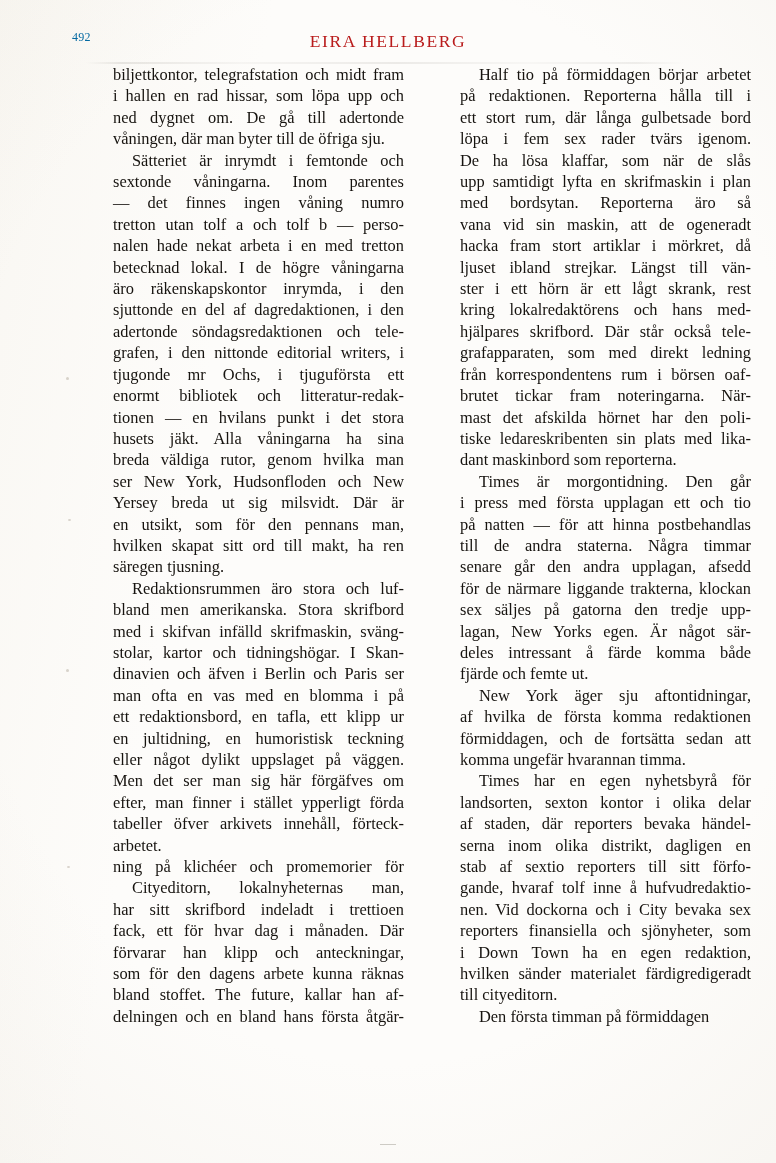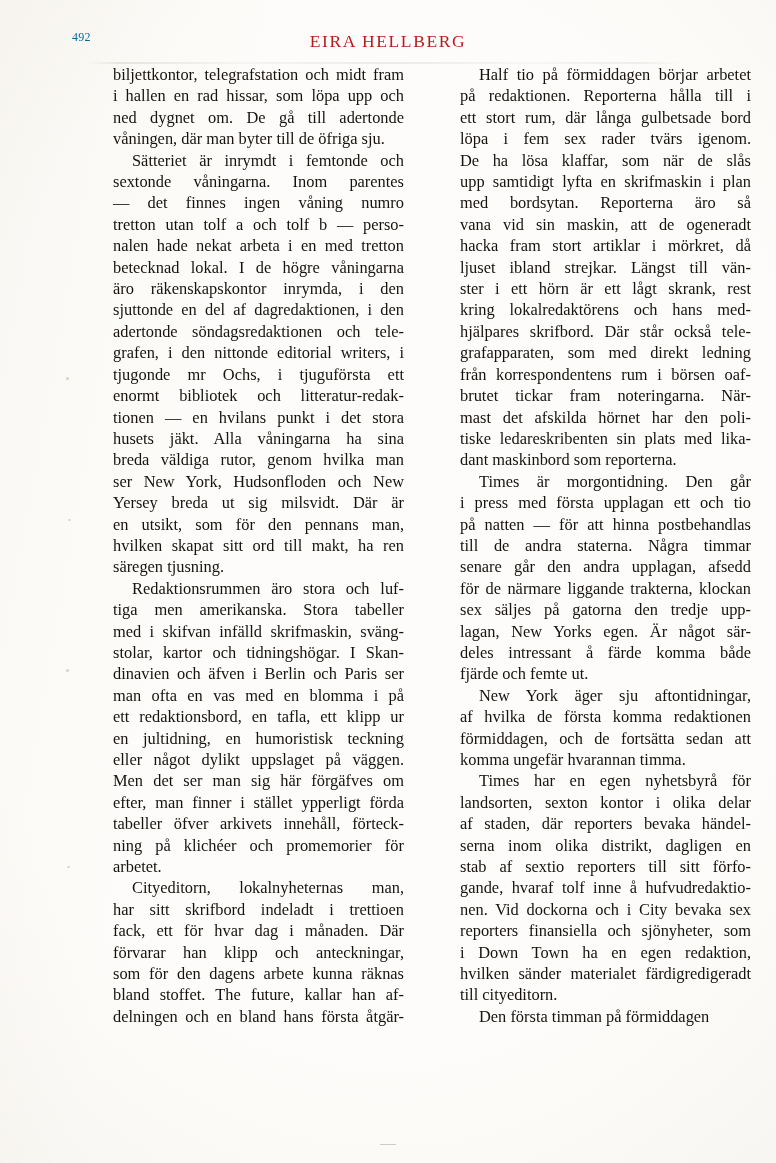--- a/index.html
+++ b/index.html
@@ -163,33 +163,33 @@
           <span class="ln">husets jäkt. Alla våningarna ha sina</span>
           <span class="ln">breda väldiga rutor, genom hvilka man</span>
           <span class="ln">ser New York, Hudsonfloden och New</span>
           <span class="ln">Yersey breda ut sig milsvidt. Där är</span>
           <span class="ln">en utsikt, som för den pennans man,</span>
           <span class="ln">hvilken skapat sitt ord till makt, ha ren</span>
           <span class="ln last">säregen tjusning.</span>
         </p>
         <p class="para">
           <span class="ln indent">Redaktionsrummen äro stora och luf-</span>
-          <span class="ln">tiga men amerikanska. Stora tabeller</span>
+          <span class="ln">bland men amerikanska. Stora skrifbord</span>
           <span class="ln">med i skifvan infälld skrifmaskin, sväng-</span>
           <span class="ln">stolar, kartor och tidningshögar. I Skan-</span>
           <span class="ln">dinavien och äfven i Berlin och Paris ser</span>
           <span class="ln">man ofta en vas med en blomma i på</span>
           <span class="ln">ett redaktionsbord, en tafla, ett klipp ur</span>
           <span class="ln">en jultidning, en humoristisk teckning</span>
           <span class="ln">eller något dylikt uppslaget på väggen.</span>
           <span class="ln">Men det ser man sig här förgäfves om</span>
           <span class="ln">efter, man finner i stället ypperligt förda</span>
           <span class="ln">tabeller öfver arkivets innehåll, förteck-</span>
+          <span class="ln last">arbetet.</span>
           <span class="ln">ning på klichéer och promemorier för</span>
-          <span class="ln last">arbetet.</span>
         </p>
         <p class="para">
           <span class="ln indent">Cityeditorn, lokalnyheternas man,</span>
           <span class="ln">har sitt skrifbord indeladt i trettioen</span>
           <span class="ln">fack, ett för hvar dag i månaden. Där</span>
           <span class="ln">förvarar han klipp och anteckningar,</span>
           <span class="ln">som för den dagens arbete kunna räknas</span>
           <span class="ln">bland stoffet. The future, kallar han af-</span>
           <span class="ln">delningen och en bland hans första åtgär-</span>
         </p>

